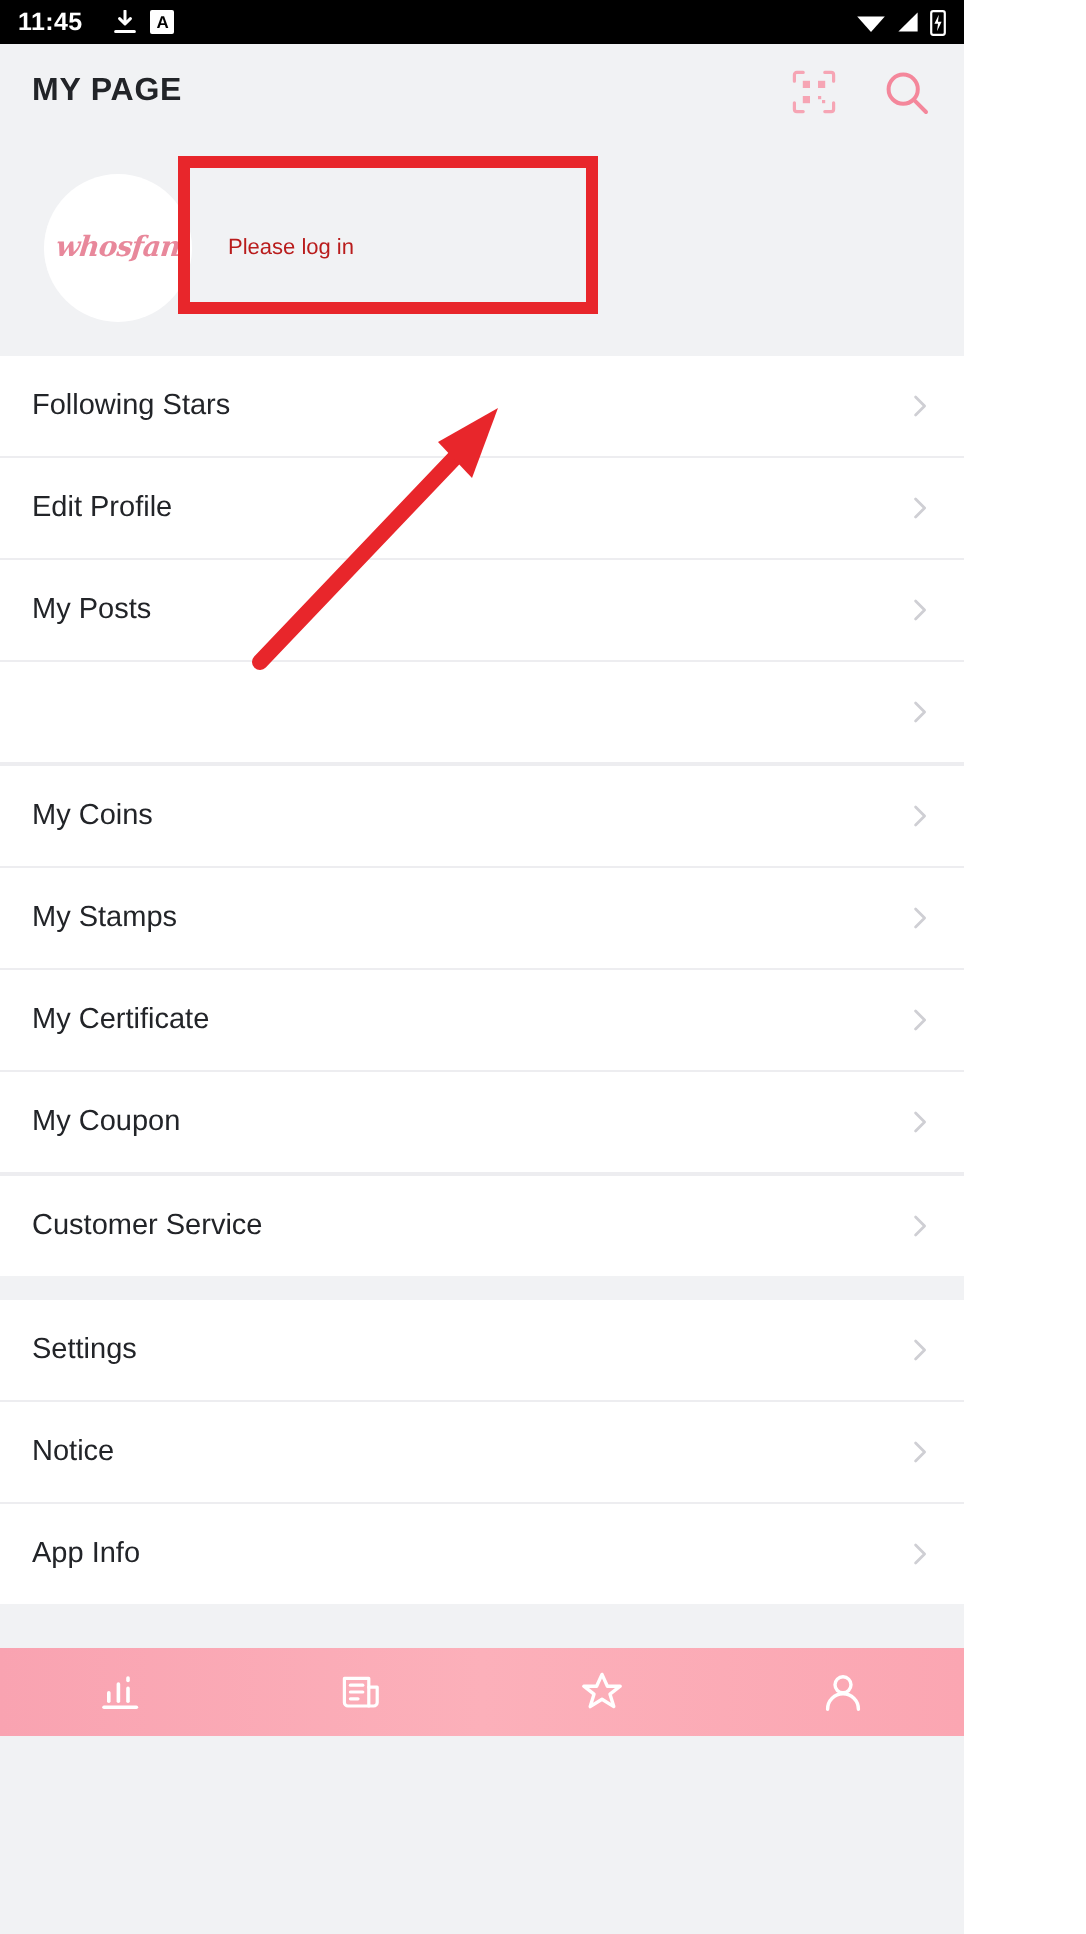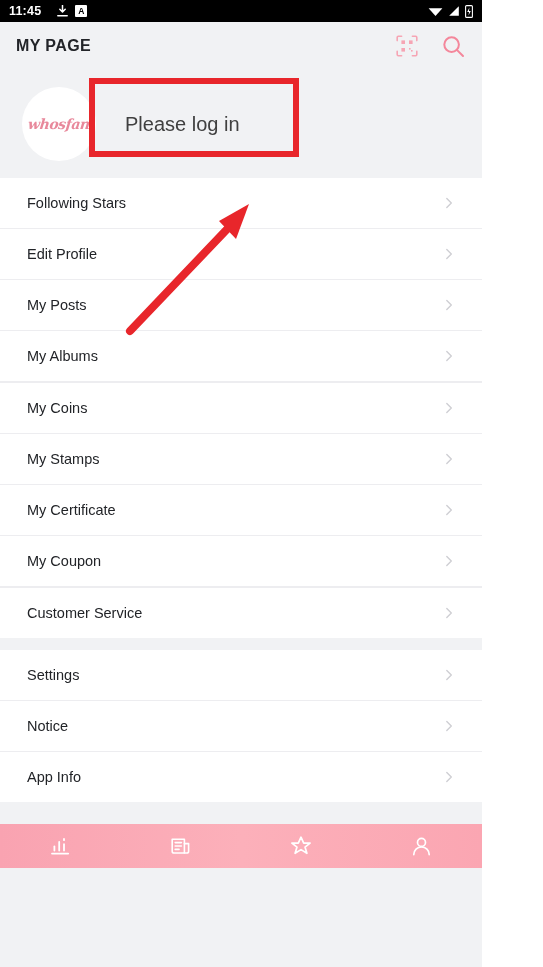--- a/index.html
+++ b/index.html
@@ -85,42 +85,42 @@
     font-family:"DejaVu Serif", serif;
     font-style:italic;
     font-weight:bold;
     font-size:14px;
     color:#e8889b;
     letter-spacing:-.4px;
     transform:skewX(-6deg);
     white-space:nowrap;
   }
   .login-text {
-    margin-left:29px;
-    font-size:20px;
-    color:#404040;
+    margin-left:18px;
+    font-size:11px;
+    color:#b91c1c;
   }
 
   
   .annot-box {
     position:absolute;
     left:89px; top:8px;
     width:210px; height:79px;
     border:6px solid #e8262b;
     pointer-events:none;
   }
 
   
   .list-group { background:#ffffff; }
   .group-gap { height:12px; background:#f1f2f4; }
   .row {
     height:50px;
     display:flex;
     align-items:center;
-    padding:0 27px;
+    padding:0 16px;
     background:#ffffff;
     cursor:pointer;
     position:relative;
     justify-content:flex-end;
   }
   .row-label {
     flex:1;
     font-size:14.5px;
     color:#222428;
   }
@@ -235,21 +235,20 @@
     </div>
     <div class="divider"></div>
     <div class="row">
       <span class="row-label">My Posts</span>
       <svg class="chev" viewBox="0 0 12 12">
           <path d="M3.8 1.5 L8.3 6 L3.8 10.5" stroke="#cfcfd4" stroke-width="1.4" fill="none" stroke-linecap="round" stroke-linejoin="round"></path>
         </svg>
     </div>
     <div class="divider"></div>
     <div class="row">
-      <span class="row-label">My Albums</span>
       <svg class="chev" viewBox="0 0 12 12">
           <path d="M3.8 1.5 L8.3 6 L3.8 10.5" stroke="#cfcfd4" stroke-width="1.4" fill="none" stroke-linecap="round" stroke-linejoin="round"></path>
         </svg>
     </div>
     <div class="divider"></div>
     <div class="divider"></div>
     <div class="row">
       <span class="row-label">My Coins</span>
       <svg class="chev" viewBox="0 0 12 12">
           <path d="M3.8 1.5 L8.3 6 L3.8 10.5" stroke="#cfcfd4" stroke-width="1.4" fill="none" stroke-linecap="round" stroke-linejoin="round"></path>

